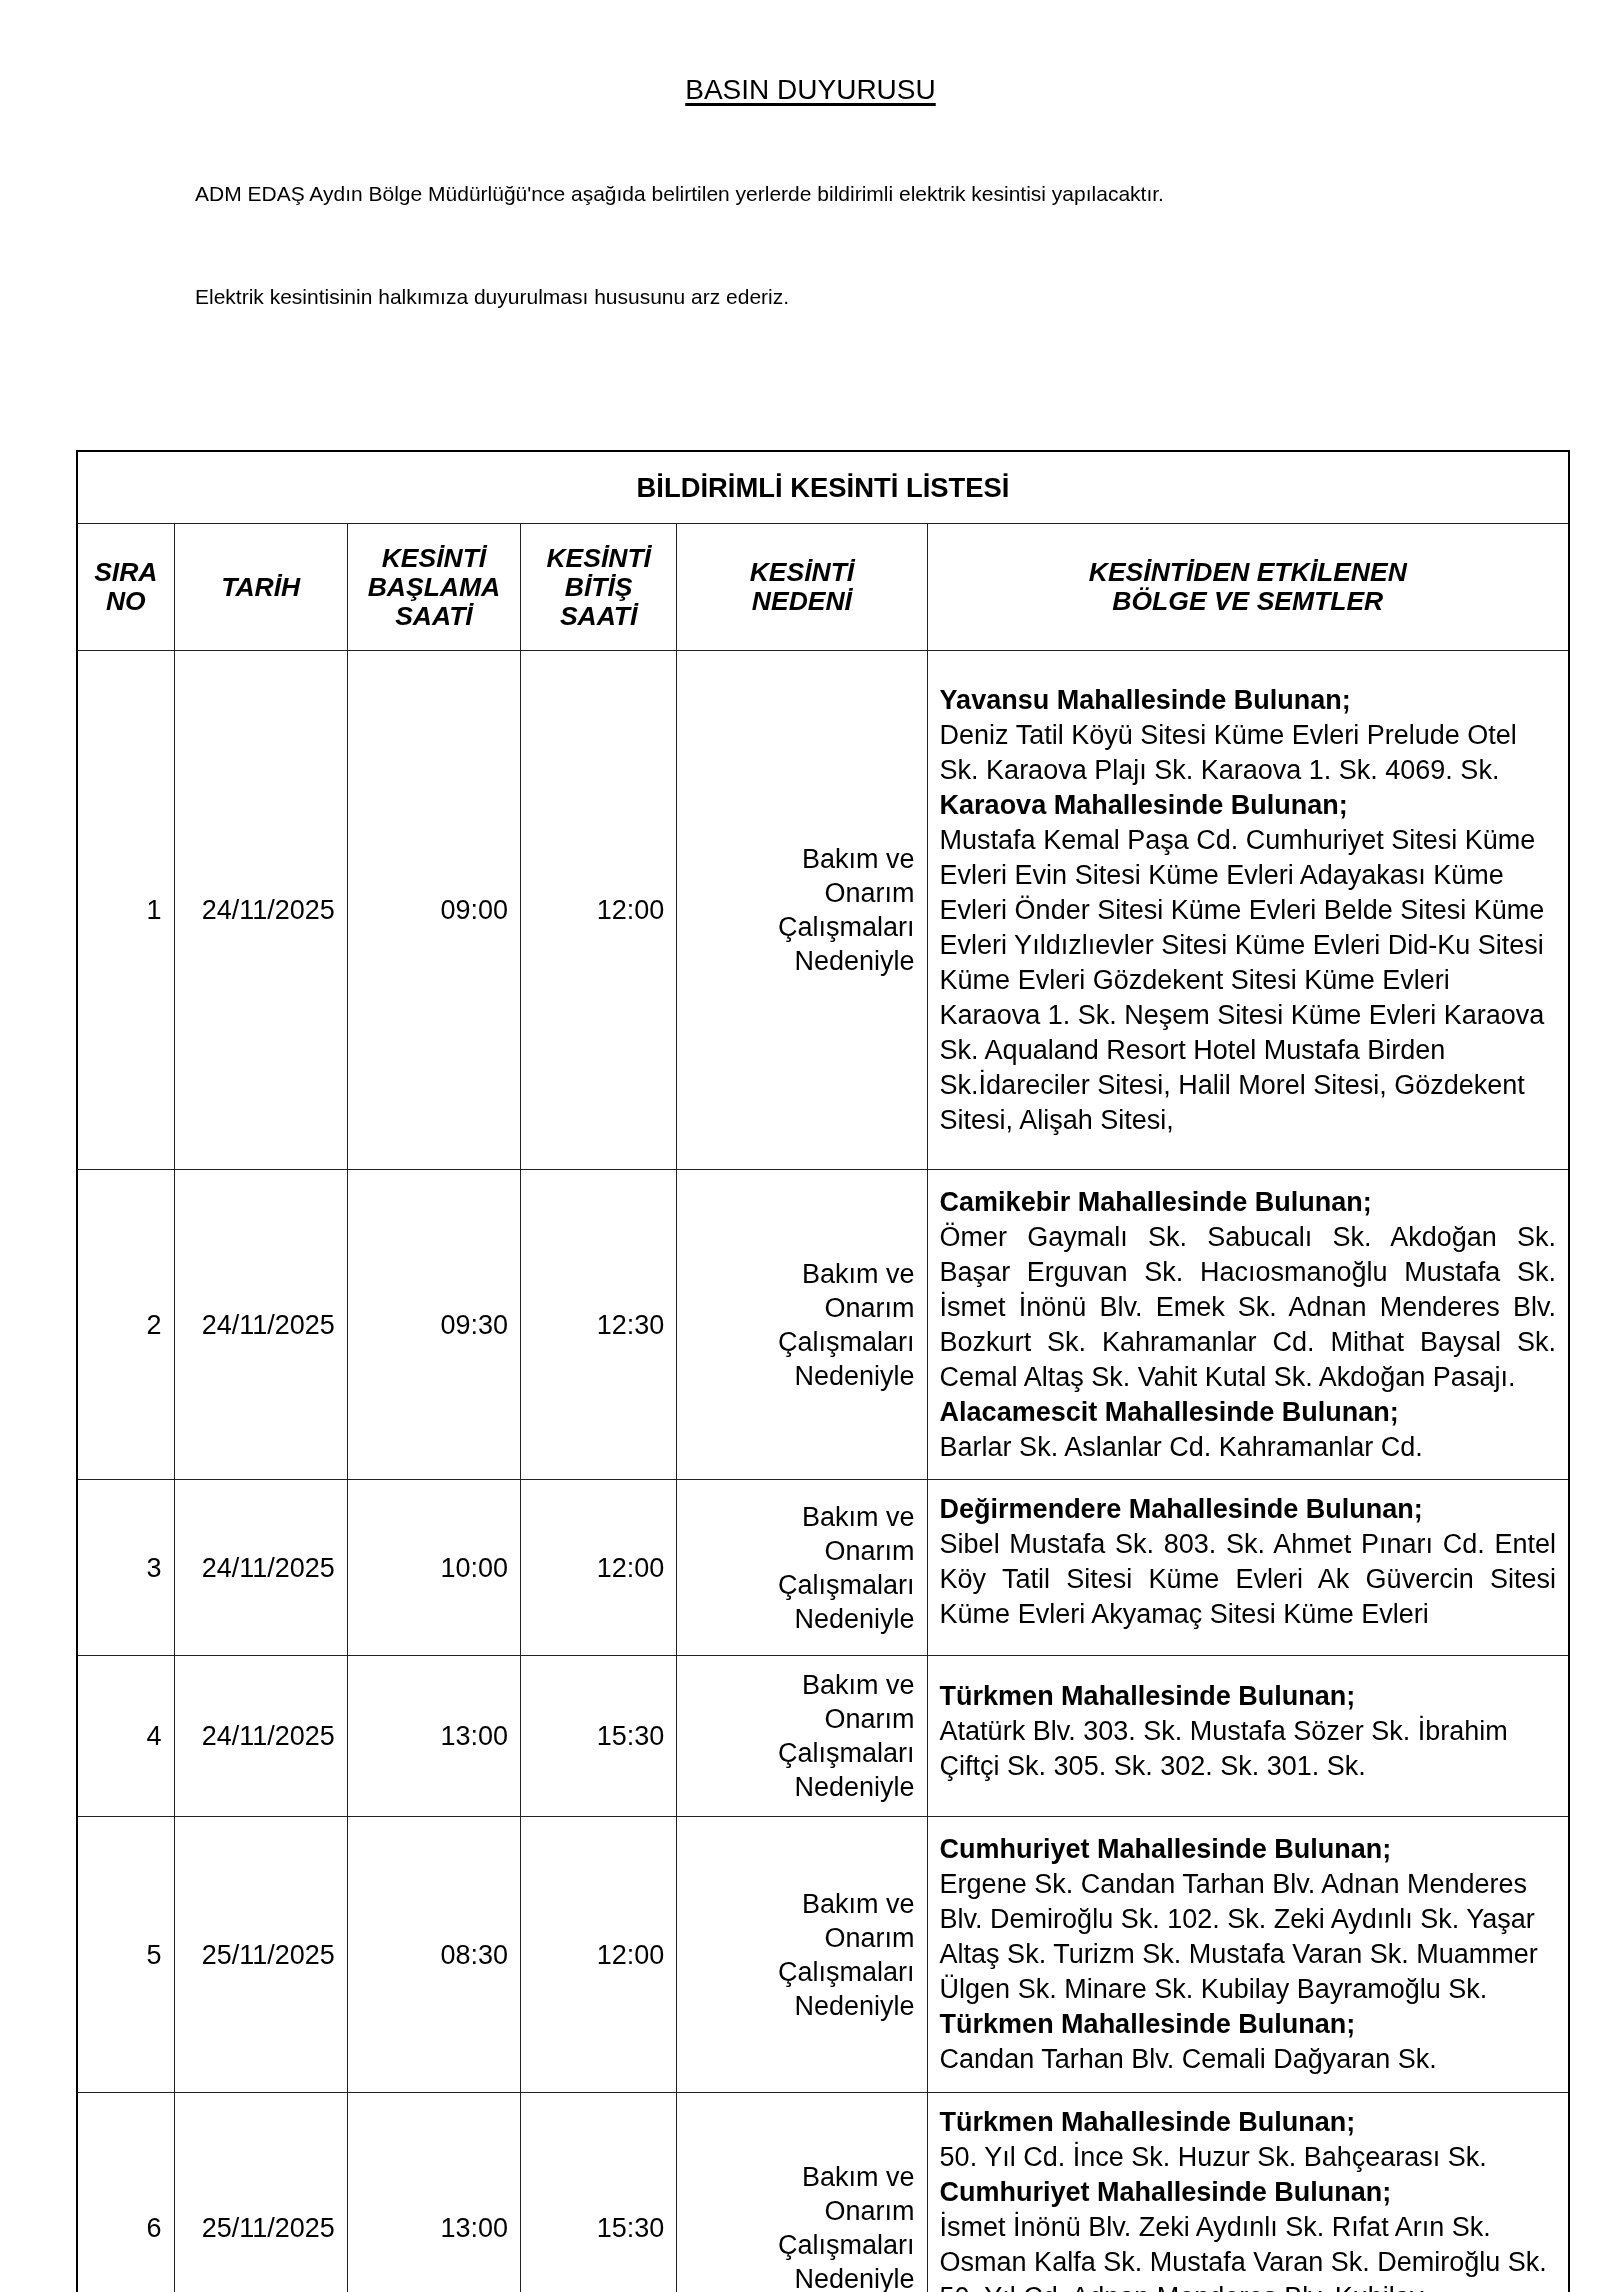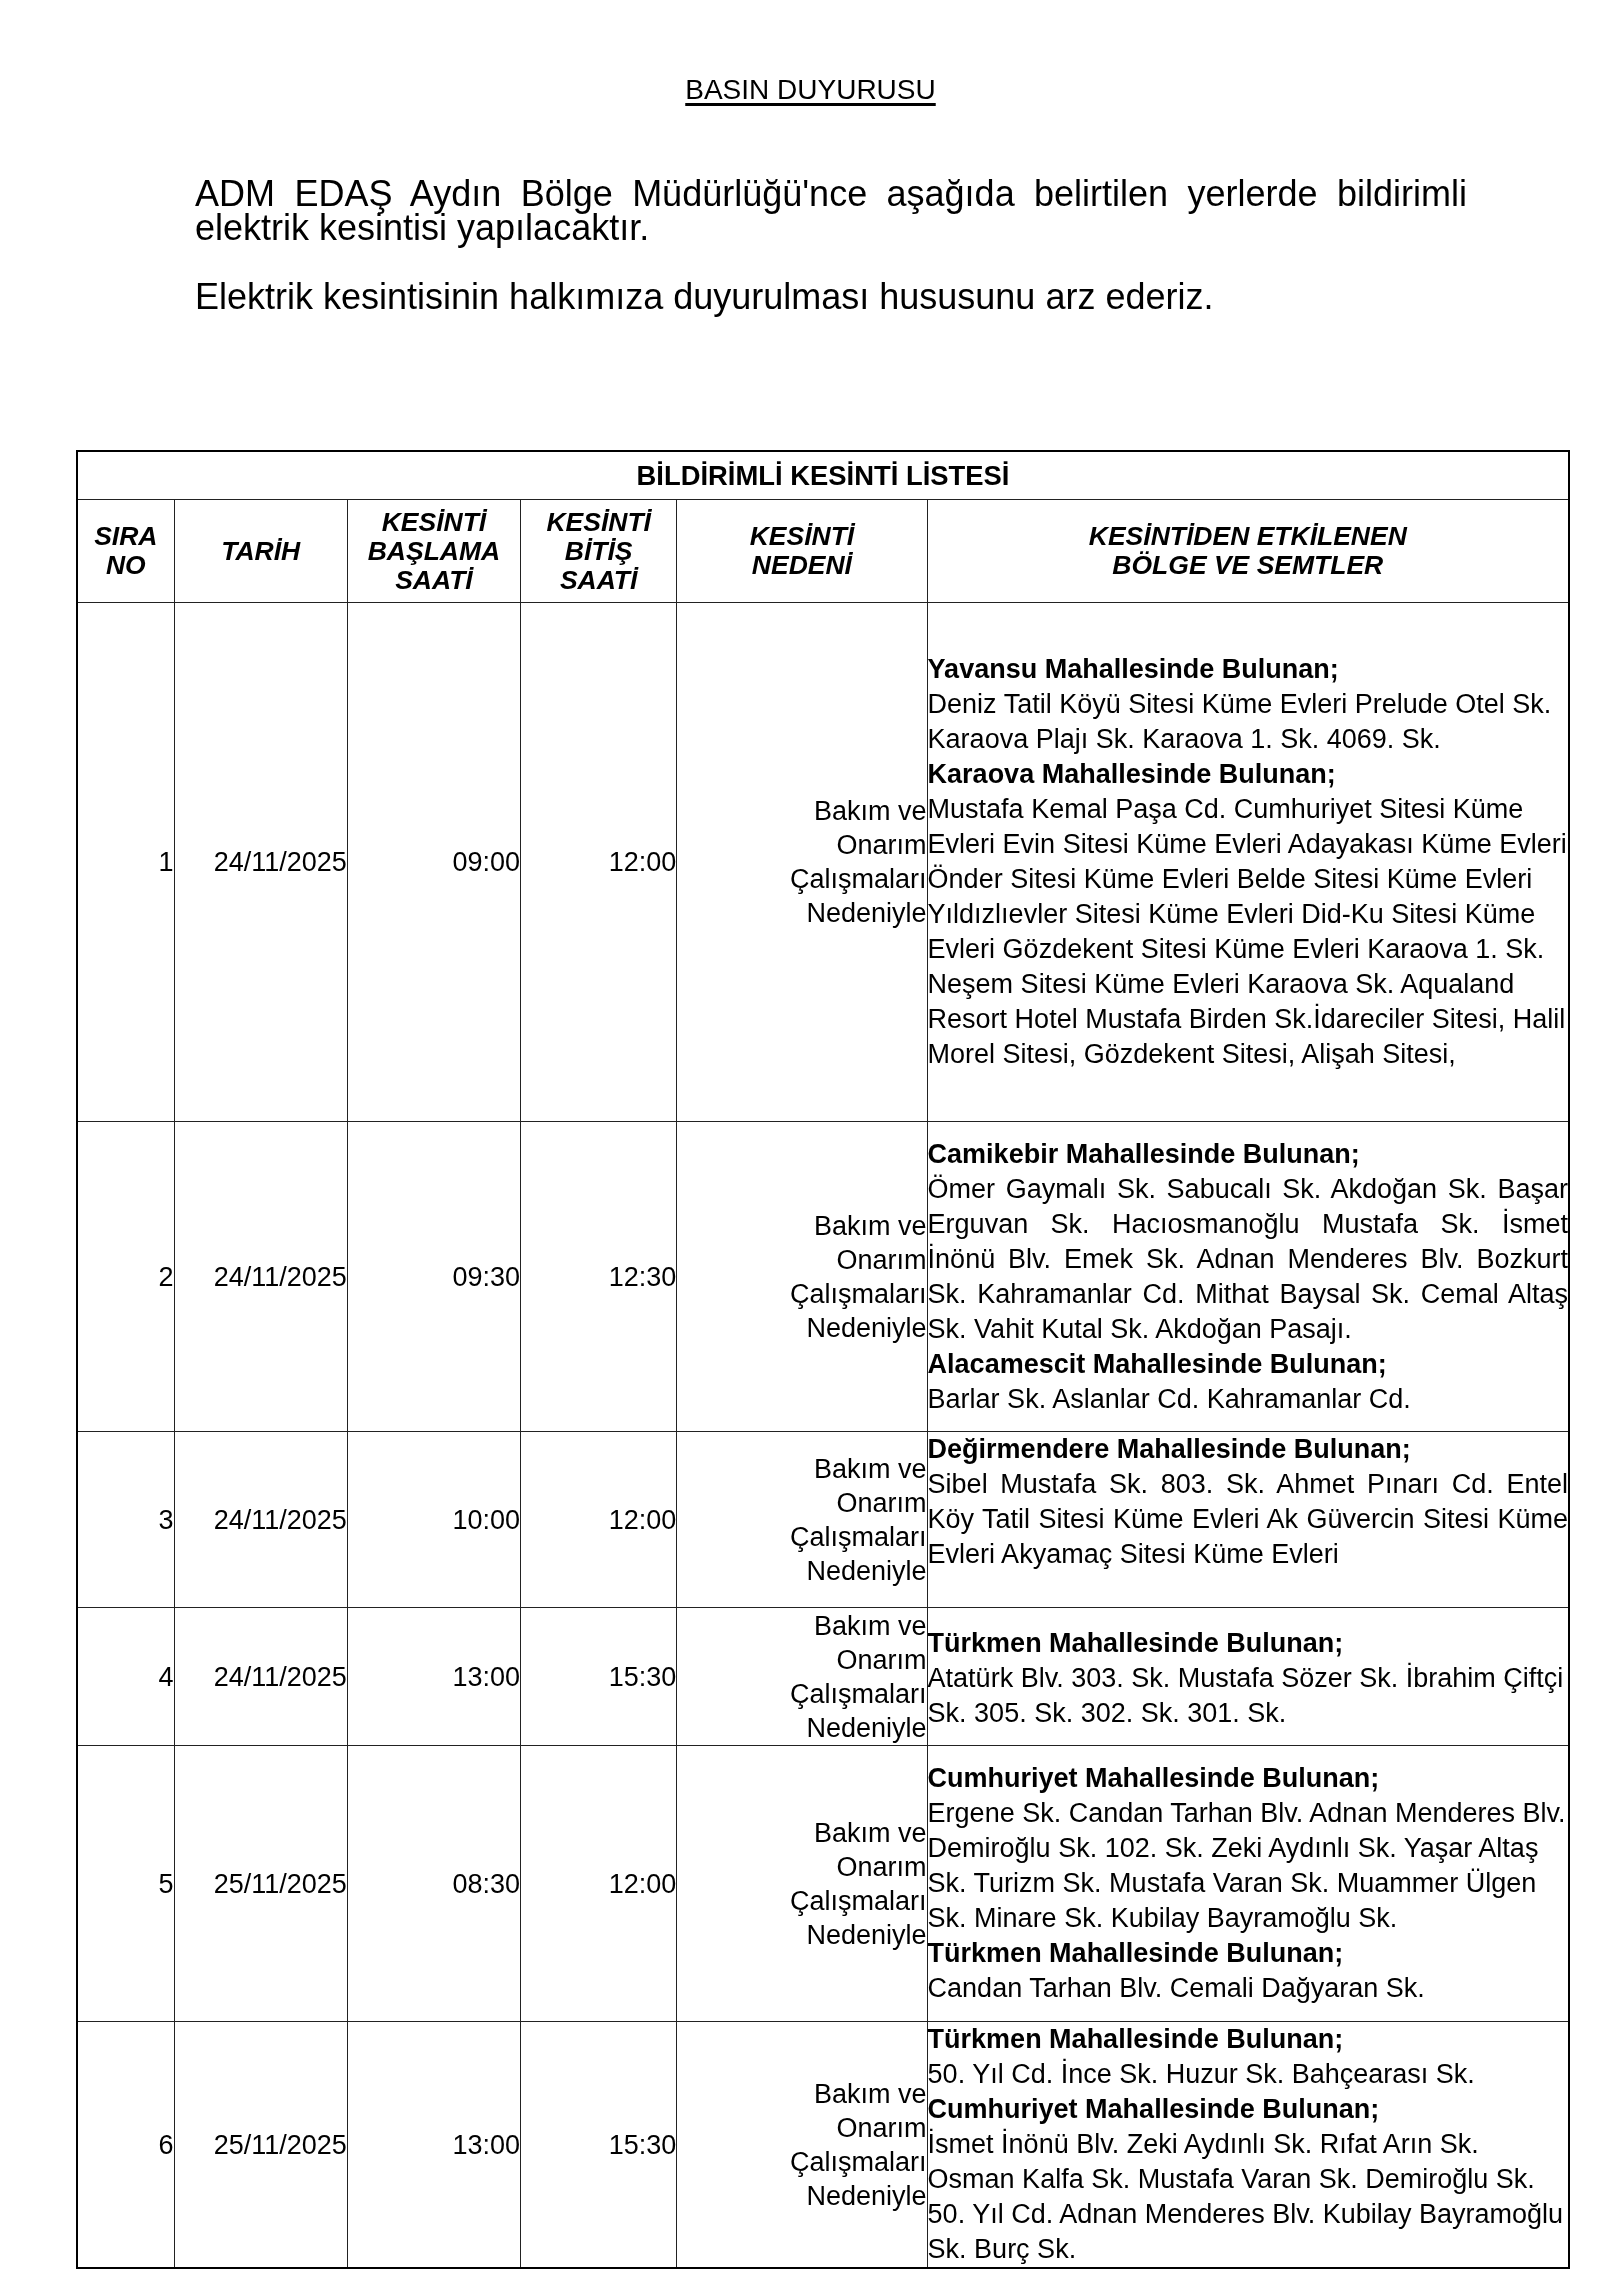--- a/index.html
+++ b/index.html
@@ -1,27 +1,27 @@
 <!DOCTYPE html>
 <html><head>
 <meta charset="utf-8">
 <style>
   html, body { margin: 0; padding: 0; background: #ffffff; }
   body { width: 1621px; height: 2293px; position: relative; overflow: hidden;
          font-family: "Liberation Sans", sans-serif; color: #000; }
   .title { position: absolute; left: 0; width: 1621px; top: 73px; text-align: center;
            font-weight: normal; font-size: 28px; line-height: 33px; }
   .title span { text-decoration: underline; text-decoration-thickness: 2.9px; text-underline-offset: 3.9px; }
-  .para { position: absolute; left: 195px; width: 1272px; font-size: 36px; line-height: 34px;
+  .para { position: absolute; left: 195px; width: 1272px; font-size: 21px; line-height: 34px;
           text-align: justify; margin: 0; }
   .p1 { top: 177px; }
   .p2 { top: 280px; }
   table.outages { position: absolute; left: 76px; top: 450px; width: 1494px; border-collapse: collapse;
                   table-layout: fixed; border: 2.9px solid #000; }
-  table.outages td, table.outages th { border: 1px solid #222; padding: 0; vertical-align: middle; }
+  table.outages td, table.outages th { border: 1px solid #222; padding: 12px; vertical-align: middle; }
   th.list-title { height: 47px; font-size: 27.4px; font-weight: bold; text-align: center; border-bottom: 2.9px solid #000; }
   tr.head th { height: 102px; font-size: 26.5px; line-height: 29px; font-weight: bold; text-align: center; font-style: italic; }
   td.c { text-align: right; font-size: 27px; line-height: 34px; }
   td.areas { font-size: 27px; line-height: 35px; padding: 0 7.8px 0 14.7px; text-align: left; }
   .grp-title { font-weight: bold; display: block; }
   .grp-body { display: block; }
   td.areas.just .grp-body { text-align: justify; }
 </style>
 </head>
 <body>

